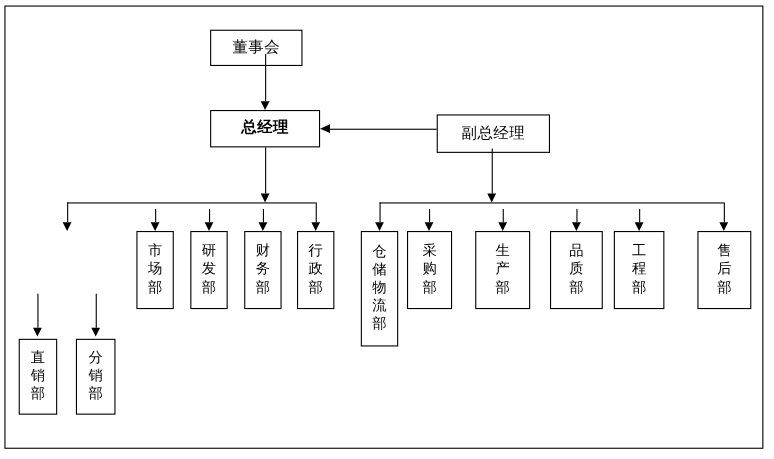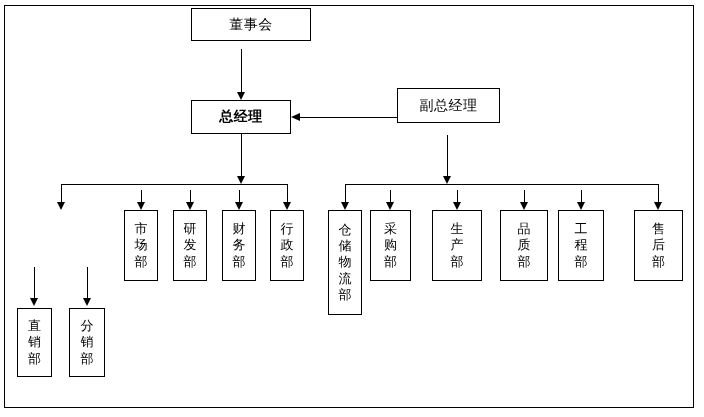--- a/index.html
+++ b/index.html
@@ -80,32 +80,32 @@
     border-right: 9px solid #000000;
   }
 </style>
 </head>
 <body>
 
 <div id="canvas">
 
   <div class="frame"></div>
 
-  <div class="node h-node" style="left:191px; top:8px; width:120px; height:33px;">
+  <div class="node h-node" style="left:191px; top:27px; width:84px; height:33px;">
     <span class="txt">董事会</span>
   </div>
 
   <div class="vline" style="left:241px; top:49px; height:43px;"></div>
   <div class="arrow-down" style="left:237px; top:92px;"></div>
 
   <div class="node h-node" style="left:191px; top:100px; width:100px; height:34px;font-weight:bold;">
     <span class="txt">总经理</span>
   </div>
 
-  <div class="node h-node" style="left:397px; top:88px; width:103px; height:35px;">
+  <div class="node h-node" style="left:397px; top:104px; width:103px; height:35px;">
     <span class="txt">副总经理</span>
   </div>
 
   <div class="hline" style="left:300px; top:117px; width:97px;"></div>
   <div class="arrow-left" style="left:291px; top:113px;"></div>
 
   <div class="vline" style="left:241px; top:134px; height:42px;"></div>
   <div class="arrow-down" style="left:237px; top:176px;"></div>
 
   <div class="vline" style="left:447px; top:135px; height:41px;"></div>

